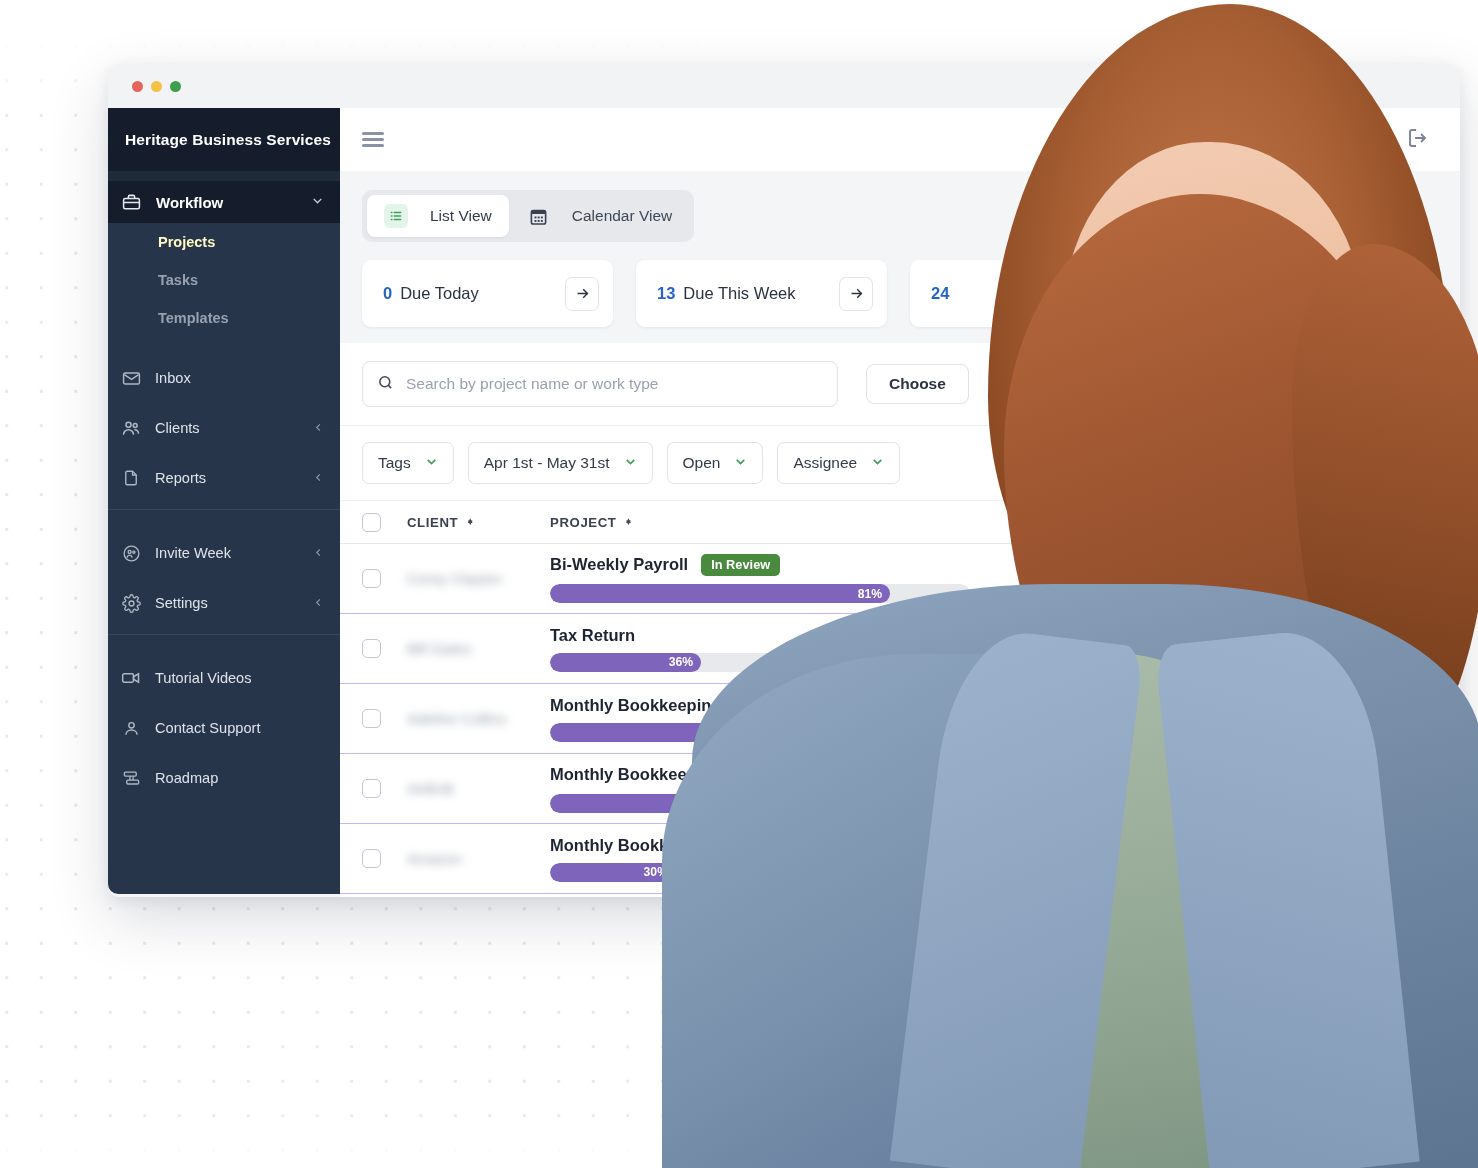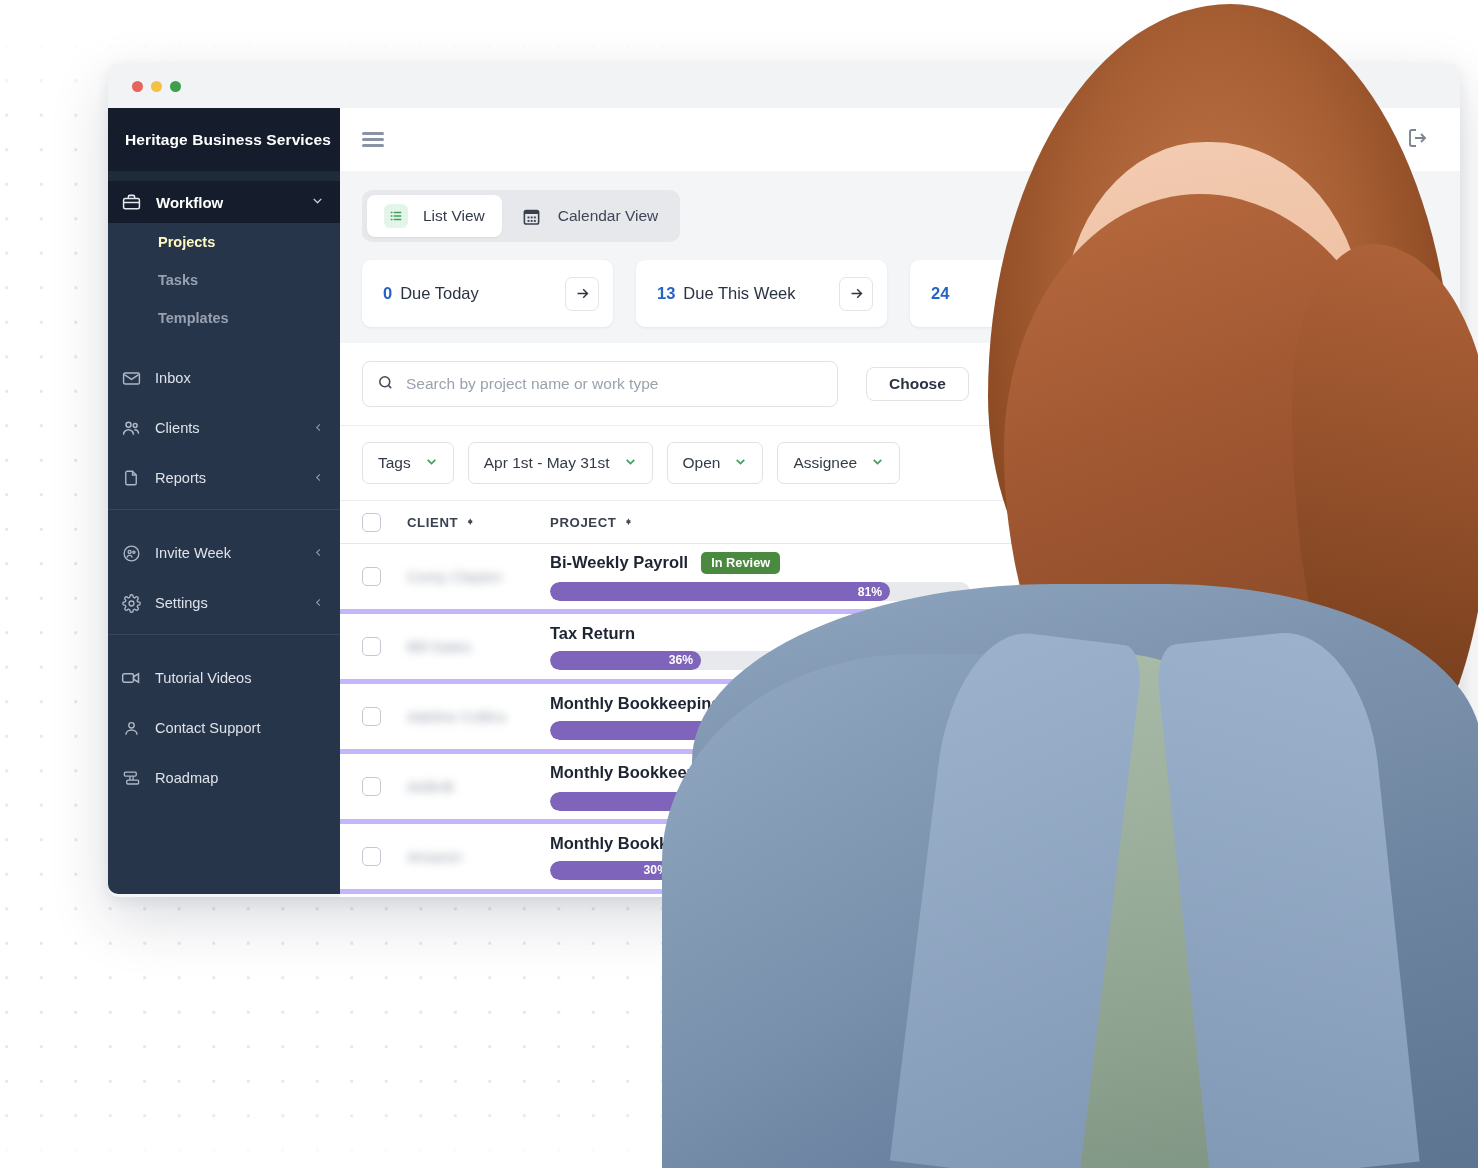--- a/index.html
+++ b/index.html
@@ -106,21 +106,21 @@
     display:flex; align-items:center; justify-content:center;
   }
 
   
   .content { position:absolute; left:0; top:63px; right:0; bottom:0; padding: 19px 0 0 0; }
   .viewtabs {
     margin-left: 22px; display:inline-flex; background:#e6e8ec; border-radius:10px;
     padding: 5px; gap:2px;
   }
   .vtab {
-    display:flex; align-items:center; gap:15px; padding: 9px 17px;
+    display:flex; align-items:center; gap:22px; padding: 9px 17px;
     border-radius: 8px; font-size:15.5px; color:#3f4756; cursor:pointer;
   }
   .vtab.active { background:#fff; box-shadow: 0 1px 2px rgba(0,0,0,.06); font-weight:400; color:#333b49; }
   .vt-ico-list {
     width:24px; height:24px; border-radius:6px; background:#e3f4e8;
     display:flex; align-items:center; justify-content:center; color:#3f9e5c;
   }
   .vt-ico-cal { width:22px; height:22px; display:flex; align-items:center; justify-content:center; color:#39414f; }
 
   
@@ -150,21 +150,21 @@
   .searchbox {
     width: 476px; height: 46px; border:1px solid #dfe2e7; border-radius:8px;
     display:flex; align-items:center; gap:12px; padding: 0 14px;
   }
   .searchbox input {
     border:none; outline:none; font-size:15.5px; color:#3b4352; width:100%;
     font-family:"Liberation Sans", sans-serif; background:transparent;
   }
   .searchbox input::placeholder { color:#9aa2ae; }
   .choose-btn {
-    height:34px; border:1px solid #dfe2e7; border-radius:8px;
+    height:40px; border:1px solid #dfe2e7; border-radius:8px;
     display:flex; align-items:center; padding: 0 22px; background:#fff;
     font-size:15.5px; font-weight:700; color:#2b3342; white-space:nowrap;
   }
   .filterrow { display:flex; align-items:center; gap:14px; padding: 16px 0 16px 22px; background:#fff; }
   .filter {
     height:42px; border:1px solid #dfe2e7; border-radius:7px; background:#fff;
     display:flex; align-items:center; gap:14px; padding: 0 15px;
     font-size:15.5px; color:#333b49; white-space:nowrap;
   }
   .filter .dn { color:#3f9e5c; font-size:12px; font-weight:700; }
@@ -183,21 +183,21 @@
     font-size:13.2px; font-weight:700; letter-spacing:.6px; color:#3a4250;
     display:flex; align-items:center; gap:8px;
   }
   .col-client { width:143px; margin-left:26px; }
   .col-project { flex:1; }
   .sort { display:inline-flex; flex-direction:column; gap:2px; line-height:0; }
   .sort i { font-style:normal; font-size:8px; color:#434b59; }
 
   .trow {
     display:flex; align-items:center; min-height:70px; background:#fff;
-    border-bottom:5px solid #c4b5fd; padding-left: 22px;
+    border-bottom:1px solid #c4b5fd; padding-left: 22px;
   }
   .cell-client { width:143px; margin-left:26px; }
   .client-blur {
     font-size:15px; color:#98a0ac; filter: blur(4.2px); white-space:nowrap;
     font-weight:400;
   }
   .cell-project { flex:1; padding-right: 30px; }
   .proj-line { display:flex; align-items:center; gap:13px; margin-bottom:8px; }
   .proj-name { font-size:16.5px; font-weight:700; color:#1e2532; }
   .tag {

